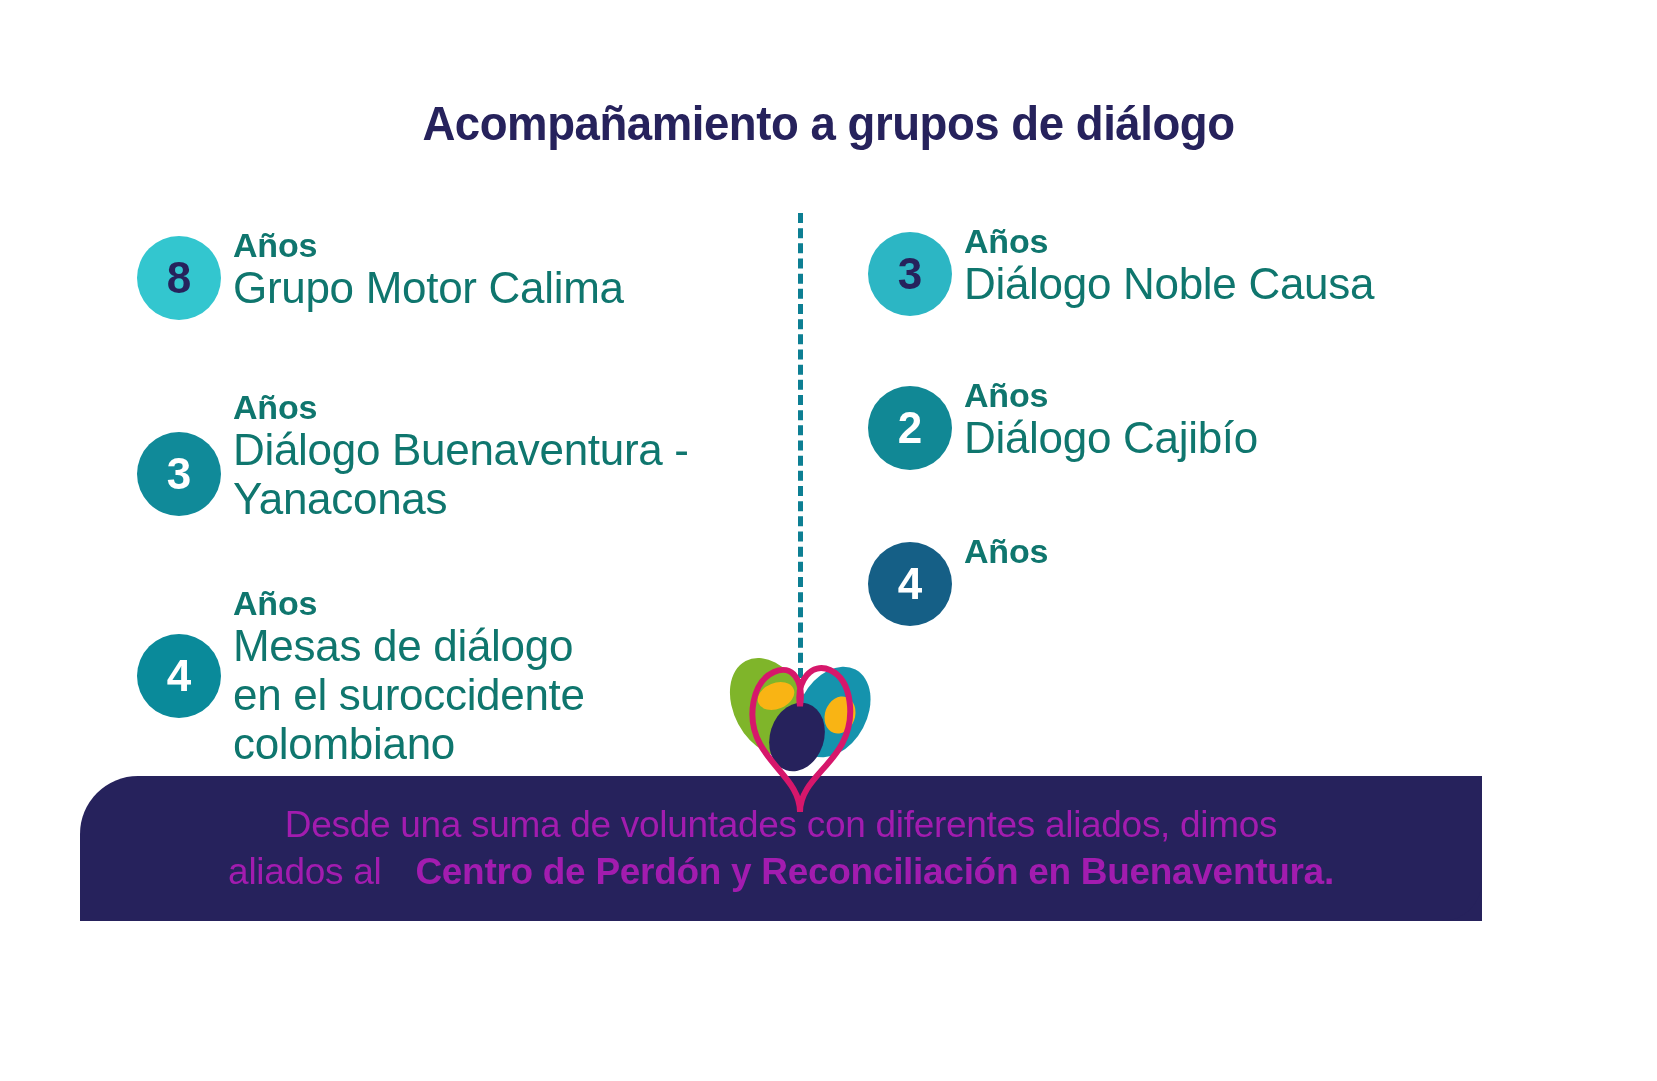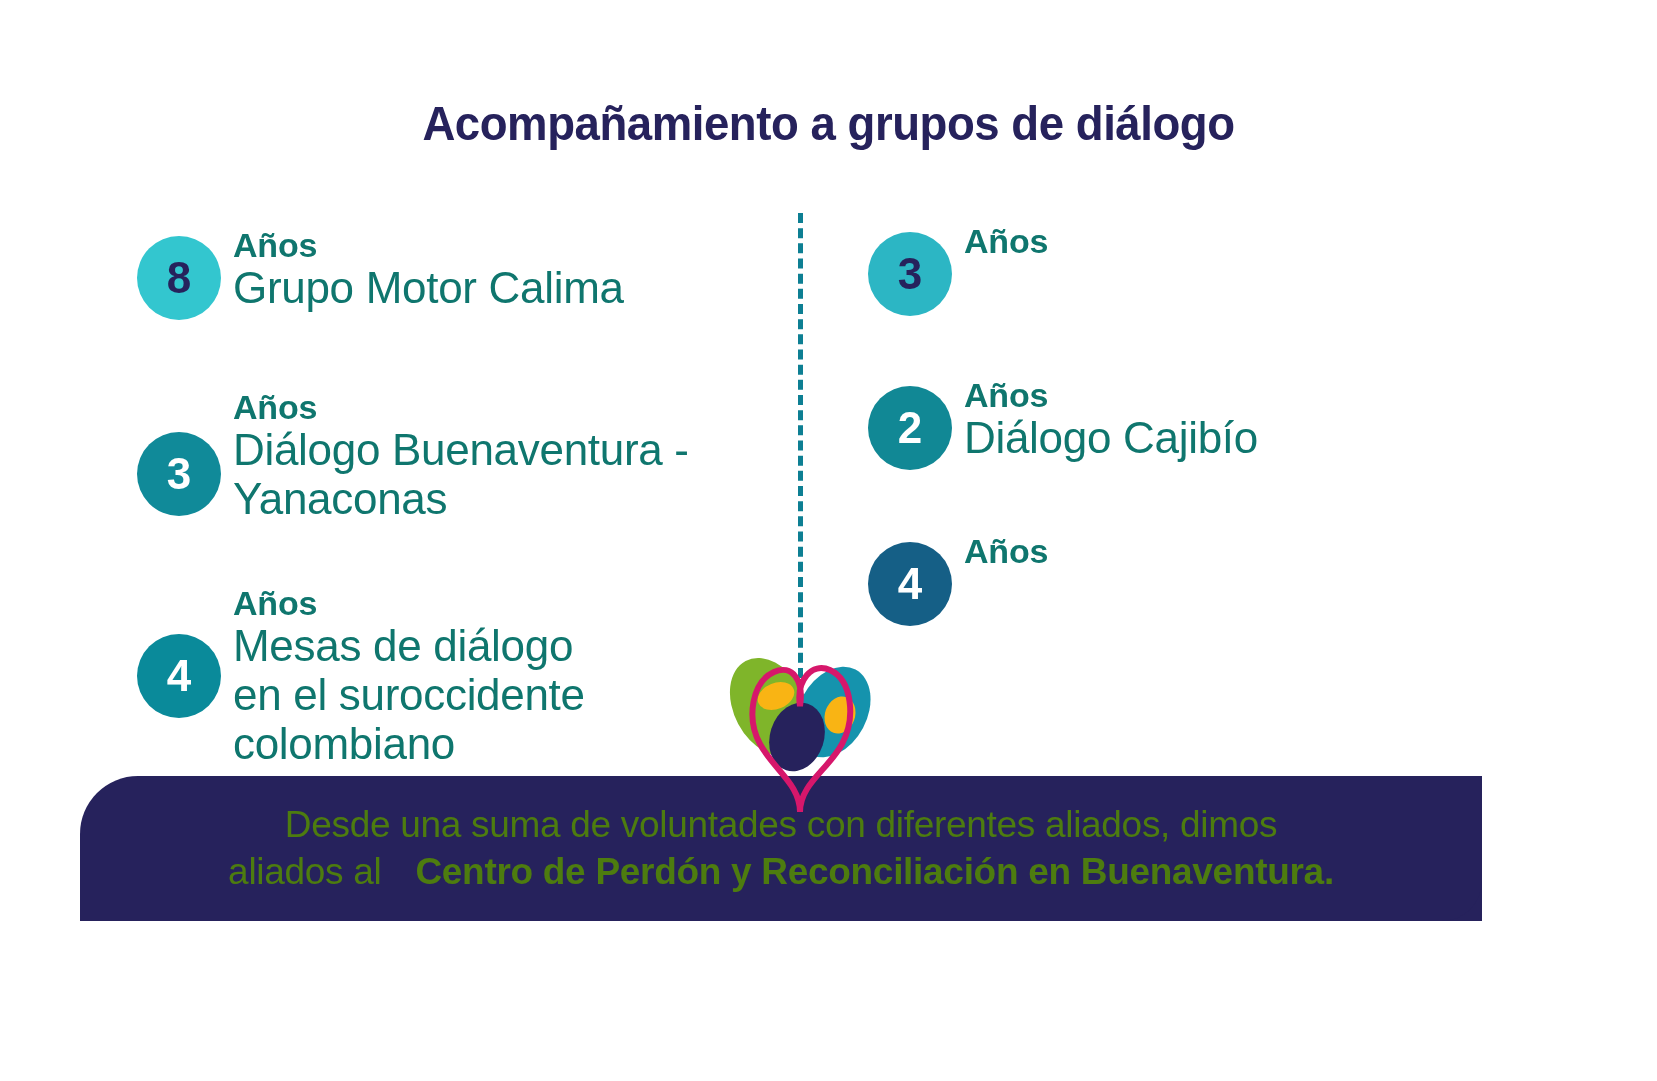--- a/index.html
+++ b/index.html
@@ -153,21 +153,21 @@
     position: absolute;
     left: 80px;
     top: 776px;
     width: 1402px;
     height: 145px;
     display: flex;
     flex-direction: column;
     align-items: center;
     justify-content: center;
     z-index: 6;
-    color: #4d7c0f;
+    color: #a21caf;
     font-size: 37px;
     line-height: 1.25;
     letter-spacing: -0.3px;
     text-align: center;
     pointer-events: none;
   }
   .banner-line { white-space: nowrap; }
   .banner-strong { font-weight: 700; margin-left: 24px; }
 
   .logo-svg { display: block; }
@@ -211,20 +211,21 @@
     </div>
 
   </div>
 
   <div class="col col-right">
 
     <div class="entry">
       <div class="badge" style="background: rgb(44, 182, 196); color: rgb(38, 34, 92);">3</div>
       <div class="entry-text">
         <div class="entry-years">Años</div>
+        <div class="entry-desc">Diálogo Noble Causa</div>
       </div>
     </div>
 
     <div class="entry">
       <div class="badge" style="background: rgb(17, 136, 149); color: rgb(255, 255, 255);">2</div>
       <div class="entry-text">
         <div class="entry-years">Años</div>
         <div class="entry-desc">Diálogo Cajibío</div>
       </div>
     </div>

